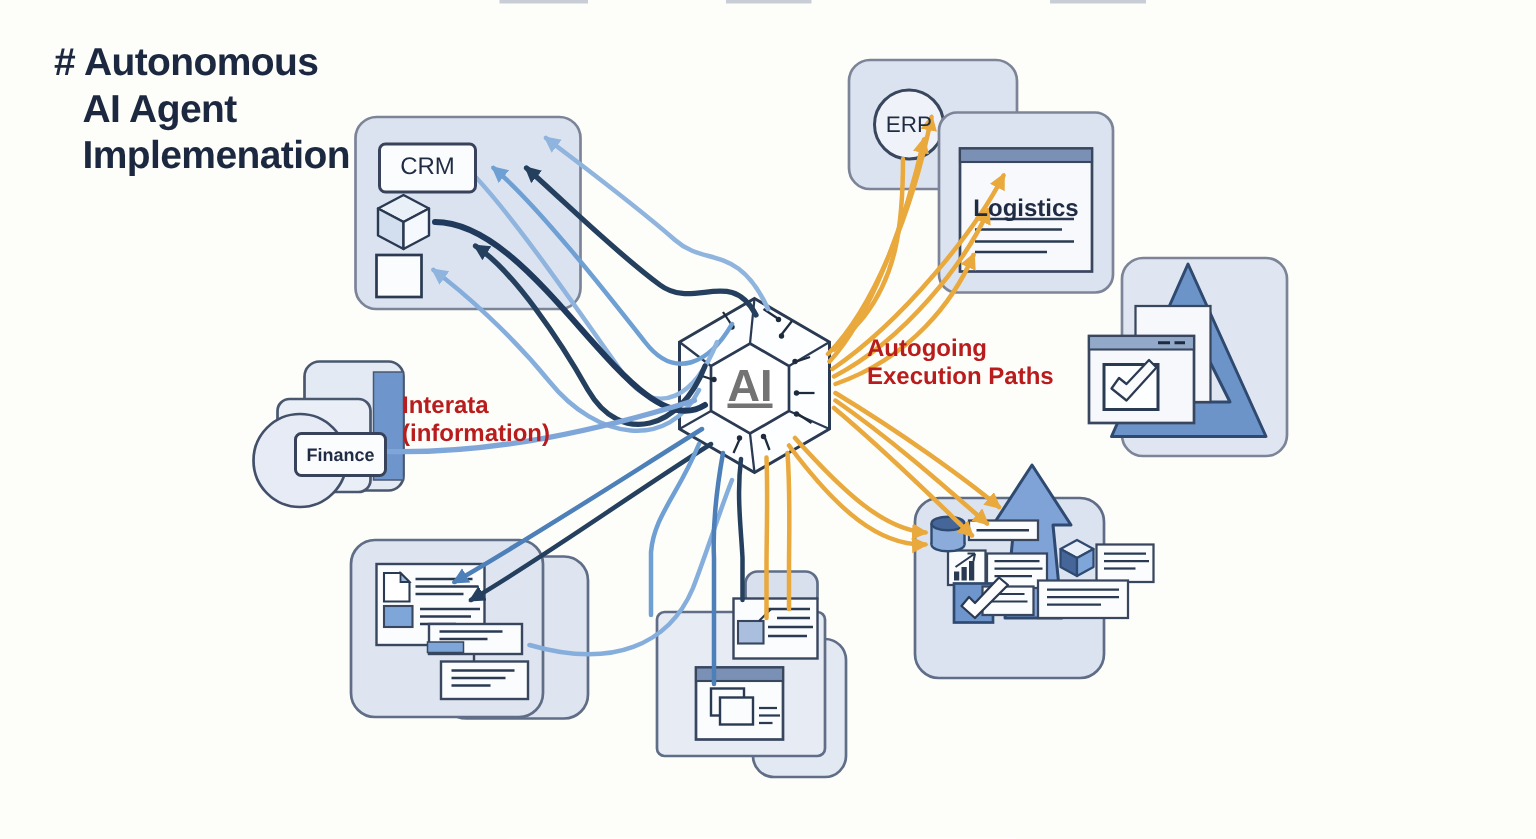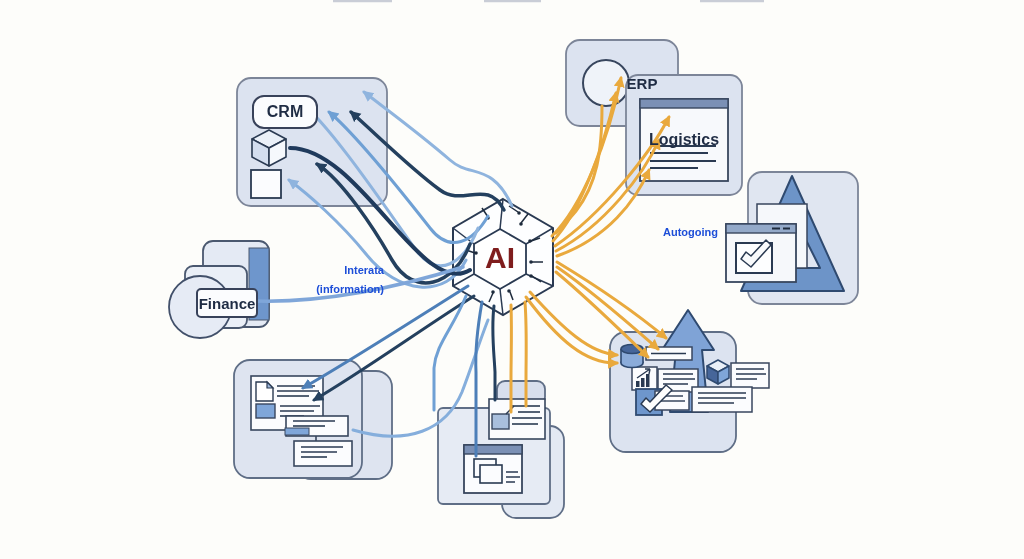--- a/index.html
+++ b/index.html
@@ -8,22 +8,22 @@
     background:#FDFDFA;
     font-family:"Liberation Sans", sans-serif;
   }
   .canvas svg{position:absolute;left:0;top:0;z-index:1;}
   .lbl{position:absolute;z-index:2;display:flex;align-items:center;justify-content:center;
        color:#1F2C44;}
   .boxlbl{background:#FBFCFE;border:2px solid #38425A;border-radius:5px;}
   .title{position:absolute;left:36px;top:26px;z-index:2;color:#1B2840;
          font-size:26px;font-weight:bold;line-height:31px;letter-spacing:-0.4px;}
   .title .ind{margin-left:19px;}
-  .ann{position:absolute;z-index:2;color:#1d4ed8;font-size:11px;font-weight:600;
-       line-height:19px;text-align:right;}
+  .ann{position:absolute;z-index:2;color:#b91c1c;font-size:16px;font-weight:600;
+       line-height:19px;text-align:left;}
 </style>
 </head>
 <body>
 
 <div class="canvas">
 
 <svg width="1024" height="559" viewBox="0 0 1024 559">
   <defs>
     <marker id="ah-lb" markerUnits="userSpaceOnUse" markerWidth="13" markerHeight="12" refX="9" refY="5.5" orient="auto">
           <path d="M0,0 L11,5.5 L0,11 Z" fill="#8FB4DE"></path>
@@ -272,33 +272,39 @@
     <path d="M 511,305 C 512,332 511,356 511,378 L 511,412"></path>
     <path d="M 525,302 C 527,330 526,356 526,378 L 526,406"></path>
     <path d="M 530,292 C 564,330 590,353 617,355" marker-end="url(#ah-or)"></path>
     <path d="M 526,297 C 558,340 586,364 617,363" marker-end="url(#ah-or)"></path>
     <path d="M 557,262 C 600,288 642,318 666,338" marker-end="url(#ah-or)"></path>
     <path d="M 557,267 C 596,294 634,328 658,349" marker-end="url(#ah-or)"></path>
     <path d="M 556,272 C 592,302 626,336 648,357" marker-end="url(#ah-or)"></path>
   </g>
 </svg>
 
-
-<div class="lbl boxlbl" style="left:252px;top:95px;width:62px;height:30px;font-size:16px;font-weight:bold;border-radius:12px;">CRM</div>
-
-<div class="lbl" style="left:583px;top:74px;width:46px;height:18px;font-size:15px;font-weight:bold;margin-left:36px;">ERP</div>
+<div class="title">
+  <div># Autonomous</div>
+  <div class="ind">AI Agent</div>
+  <div class="ind">Implemenation</div>
+</div>
+
+<div class="lbl boxlbl" style="left:252px;top:95px;width:62px;height:30px;font-size:16px;font-weight:normal;">CRM</div>
+
+<div class="lbl" style="left:583px;top:74px;width:46px;height:18px;font-size:15px;font-weight:normal;">ERP</div>
 
 <div class="lbl" style="left:640px;top:110px;width:88px;height:20px;font-size:16px;font-weight:bold;margin-top:20px;">Logistics</div>
 
-<div class="lbl boxlbl" style="left:196px;top:288px;width:58px;height:26px;font-size:15px;font-weight:bold;">Finance</div>
-
-<div class="lbl" style="left:471px;top:240px;width:58px;height:36px;font-size:30px;font-weight:bold;color:#7f1d1d;">AI</div>
+<div class="lbl boxlbl" style="left:196px;top:288px;width:58px;height:26px;font-size:12px;font-weight:bold;">Finance</div>
+
+<div class="lbl" style="left:471px;top:240px;width:58px;height:36px;font-size:30px;font-weight:bold;color:#737373;text-decoration:underline;">AI</div>
 
 <div class="ann" style="left:268px;top:249px;width:116px;margin-top:12px;">
   <div>Interata</div>
   <div>(information)</div>
 </div>
 
 <div class="ann" style="left:578px;top:223px;width:140px;">
   <div>Autogoing</div>
+  <div>Execution Paths</div>
 </div>
 
 </div>
 
 </body></html>

